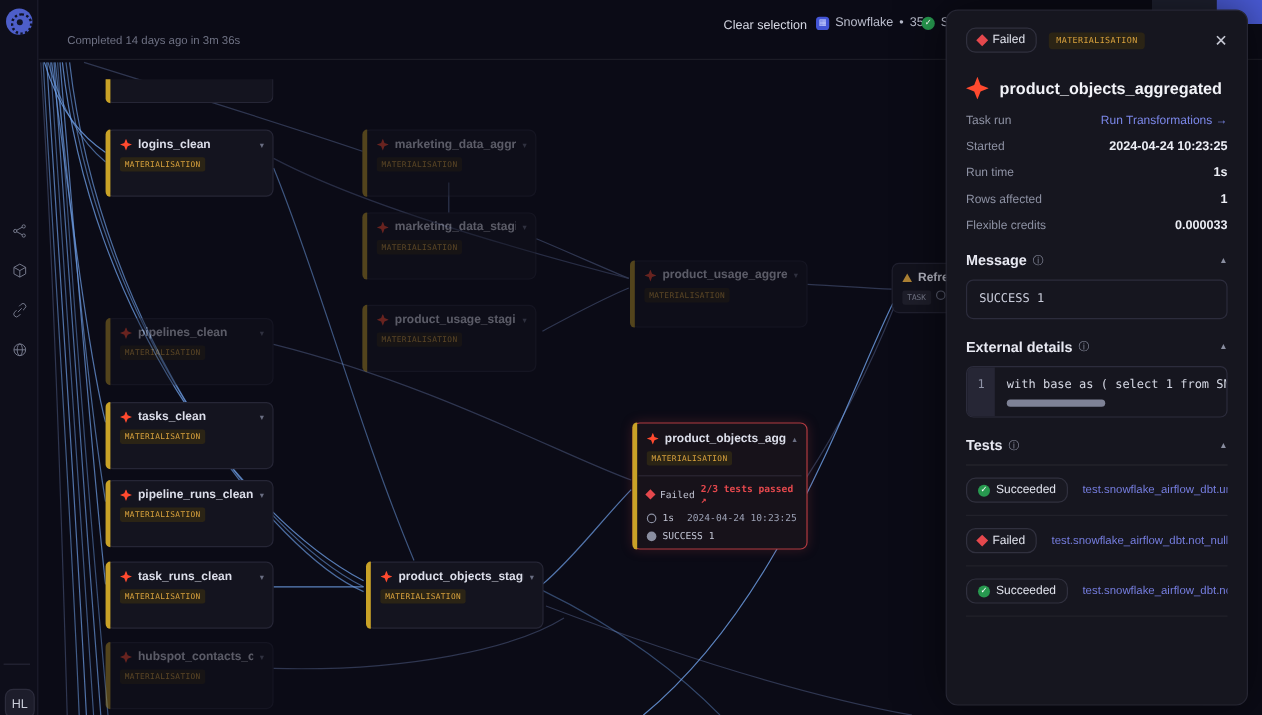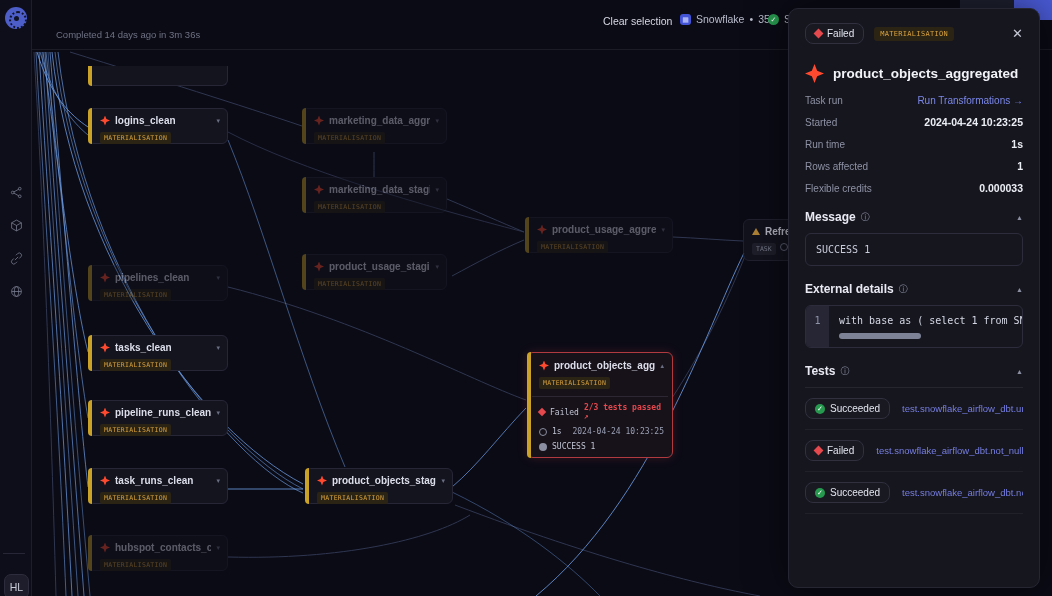--- a/index.html
+++ b/index.html
@@ -28,21 +28,21 @@
   .h-sub { position:absolute; left:24px; top:29px; font-size:9.5px; color:#6f7284; }
   .clear-sel { position:absolute; left:571px; top:15px; font-size:10.5px; color:#d5d7e2; cursor:pointer; }
   .ops-chip { position:absolute; left:648px; top:13px; display:flex; align-items:center; gap:5px; font-size:10.5px; color:#b9bccb; cursor:pointer; }
   .ops-ico { width:11px; height:11px; border-radius:3px; background:#4355d6; color:#cdd4ff; font-size:7px; line-height:11px; text-align:center; }
   .succ-chip { position:absolute; left:736px; top:13px; display:flex; align-items:center; gap:5px; font-size:10.5px; color:#b9bccb; cursor:pointer; }
   .succ-ico { width:11px; height:11px; border-radius:50%; background:#27994f; color:#fff; font-size:7px; line-height:11px; text-align:center; }
   .btn-dark { position:absolute; left:928px; top:-10px; width:58px; height:28px; border-radius:7px; background:#1e2130; border:none; cursor:pointer; }
   .btn-blue { position:absolute; left:982px; top:-8px; width:44px; height:28px; border-radius:7px; background:#4a5bd7; border:none; cursor:pointer; }
 
   
-  .node { position:absolute; z-index:2; width:140px; height:36px; background:#14141f; border:1px solid #262636; border-radius:6px; padding:6px 7px 6px 11px; cursor:pointer; }
+  .node { position:absolute; z-index:2; width:140px; height:56px; background:#14141f; border:1px solid #262636; border-radius:6px; padding:6px 7px 6px 11px; cursor:pointer; }
   .node::before { content:""; position:absolute; left:-1px; top:-1px; bottom:-1px; width:3.5px; background:#c9a227; border-radius:4px 0 0 4px; }
   .trow { display:flex; align-items:center; gap:5px; }
   .dbt-ico { flex:0 0 auto; width:10px; height:10px; background:#ff4a2f; clip-path:polygon(50% 0,64% 36%,100% 50%,64% 64%,50% 100%,36% 64%,0 50%,36% 36%); }
   .nname { flex:1; font-size:10px; font-weight:bold; color:#dcdeea; white-space:nowrap; overflow:hidden; }
   .chev { color:#6a6e82; font-size:7px; cursor:pointer; }
   .mbadge { display:inline-block; margin-top:4px; font-family:"DejaVu Sans Mono",monospace; font-size:6.5px; color:#d9a23d; background:#2b2415; padding:2px 4px; border-radius:2px; letter-spacing:.3px; }
   .node.dim { opacity:.38; }
   .node-partial { position:absolute; z-index:2; left:88px; top:66px; width:140px; height:20px; background:#14141f; border:1px solid #262636; border-top:none; border-radius:0 0 6px 6px; }
   .node-partial::before { content:""; position:absolute; left:-1px; top:0; bottom:-1px; width:3.5px; background:#c9a227; border-radius:0 0 0 4px; }
 

